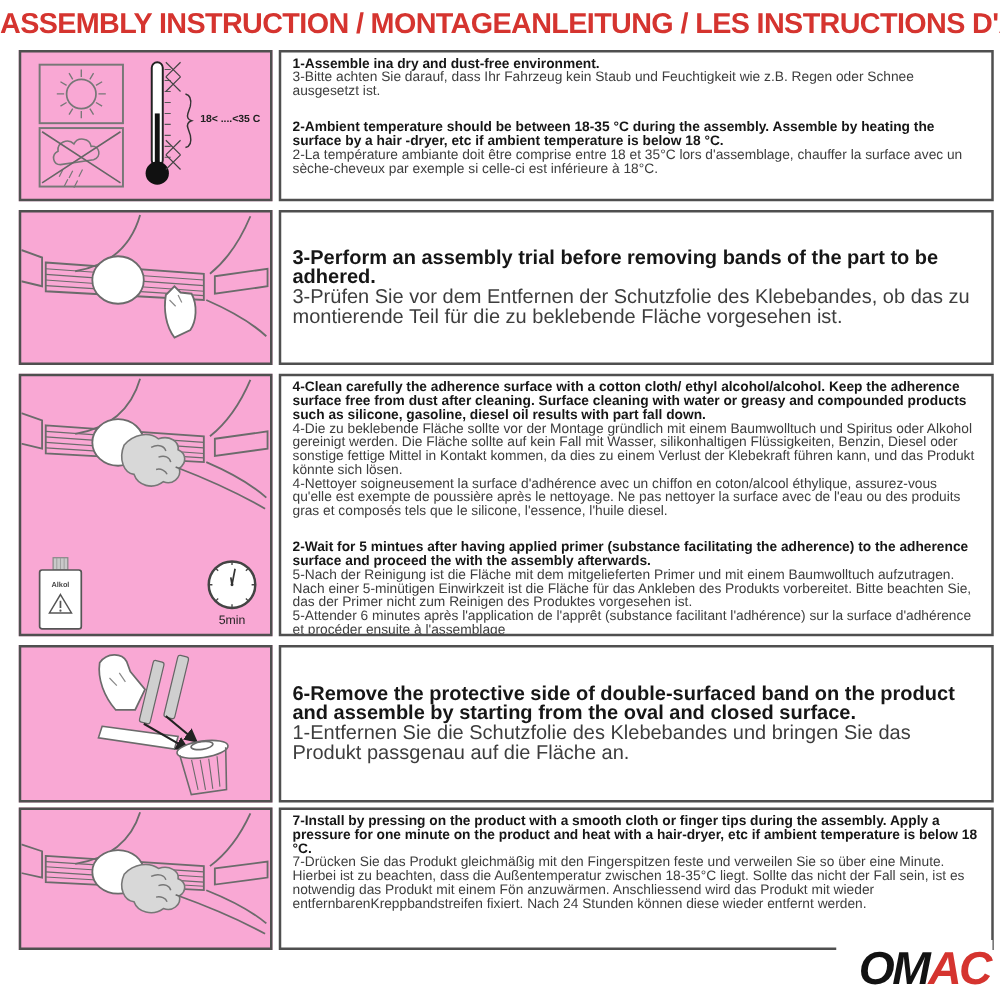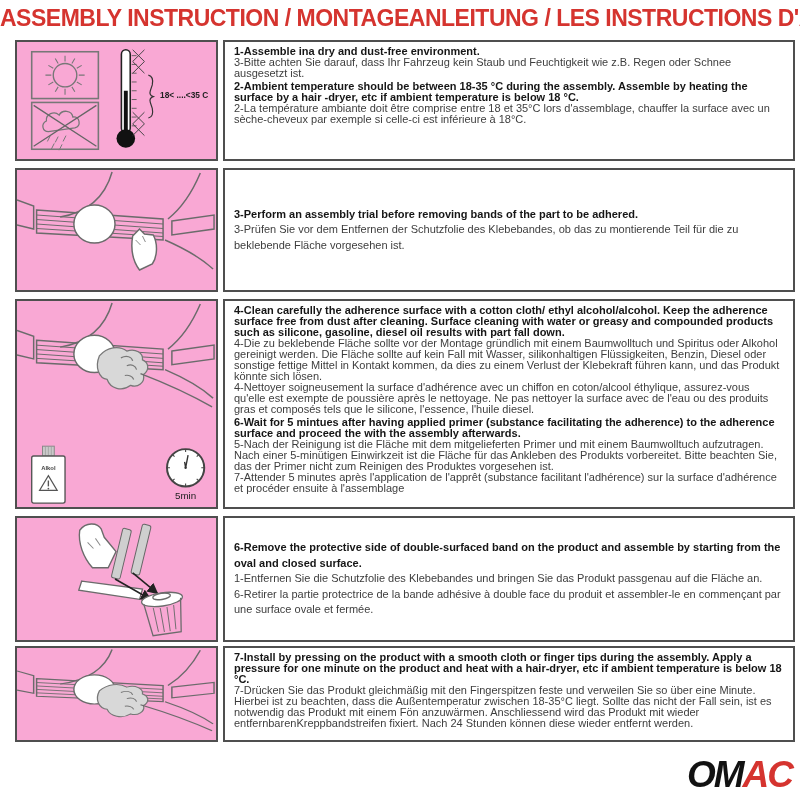--- a/index.html
+++ b/index.html
@@ -6,31 +6,31 @@
   .sheet{position:relative;width:800px;height:800px;background:#fff;
          font-family:"Liberation Sans",sans-serif;overflow:hidden;}
   .title{position:absolute;top:5px;left:0;width:100%;text-align:center;
          font-size:23px;font-weight:bold;color:#d5342f;letter-spacing:-0.5px;
          white-space:nowrap;}
   .row{position:absolute;left:15px;width:780px;display:flex;gap:5px;align-items:stretch;}
   .r1{top:40px;height:121px;}
   .r2{top:168px;height:124px;}
   .r3{top:299px;height:210px;}
   .r4{top:516px;height:126px;}
-  .r5{top:646px;height:96px;}
+  .r5{top:646px;height:114px;}
   .illus{flex:0 0 203px;width:203px;border:2px solid #4f4f4f;background:#f9a8d4;
          box-sizing:border-box;overflow:hidden;}
   .illus svg{display:block;width:100%;height:100%;}
   .textbox{flex:1;border:2px solid #4f4f4f;box-sizing:border-box;background:#fff;
            padding:4px 9px;color:#3d3d3d;overflow:hidden;}
   .small{font-size:11px;line-height:11px;}
-  .large{font-size:11px;line-height:15.6px;display:flex;flex-direction:column;justify-content:center;}
+  .large{font-size:16px;line-height:15.6px;display:flex;flex-direction:column;justify-content:center;}
   .textbox p{margin:0;}
   .en{font-weight:bold;color:#161616;}
-  .block + .block{margin-top:2px;}
+  .block + .block{margin-top:18px;}
   .logo{position:absolute;right:6px;bottom:2px;background:#fff;
         padding:4px 2px 5px 18px;font-style:italic;font-weight:bold;
         font-size:37px;line-height:1;letter-spacing:-2px;}
   .logo .om{color:#121212;}
   .logo .ac{color:#d5342f;}
   .defs-hidden{position:absolute;width:0;height:0;overflow:hidden;}
 </style>
 </head>
 <body>
 
@@ -142,23 +142,23 @@
         </g>
       </svg>
     </div>
     <div class="textbox small">
       <div class="block">
         <p class="en">4-Clean carefully the adherence surface with a cotton cloth/ ethyl alcohol/alcohol. Keep the adherence surface free from dust after cleaning. Surface cleaning with water or greasy and compounded products such as silicone, gasoline, diesel oil results with part fall down.</p>
         <p class="de">4-Die zu beklebende Fläche sollte vor der Montage gründlich mit einem Baumwolltuch und Spiritus oder Alkohol gereinigt werden. Die Fläche sollte auf kein Fall mit Wasser, silikonhaltigen Flüssigkeiten, Benzin, Diesel oder sonstige fettige Mittel in Kontakt kommen, da dies zu einem Verlust der Klebekraft führen kann, und das Produkt könnte sich lösen.</p>
         <p class="fr">4-Nettoyer soigneusement la surface d'adhérence avec un chiffon en coton/alcool éthylique, assurez-vous qu'elle est exempte de poussière après le nettoyage. Ne pas nettoyer la surface avec de l'eau ou des produits gras et composés tels que le silicone, l'essence, l'huile diesel.</p>
       </div>
       <div class="block">
-        <p class="en">6-Wait for 5 mintues after having applied primer (substance facilitating the adherence) to the adherence surface and proceed the with the assembly afterwards.</p>
+        <p class="en">2-Wait for 5 mintues after having applied primer (substance facilitating the adherence) to the adherence surface and proceed the with the assembly afterwards.</p>
         <p class="de">5-Nach der Reinigung ist die Fläche mit dem mitgelieferten Primer und mit einem Baumwolltuch aufzutragen. Nach einer 5-minütigen Einwirkzeit ist die Fläche für das Ankleben des Produkts vorbereitet. Bitte beachten Sie, das der Primer nicht zum Reinigen des Produktes vorgesehen ist.</p>
-        <p class="fr">7-Attender 5 minutes après l'application de l'apprêt (substance facilitant l'adhérence) sur la surface d'adhérence et procéder ensuite à l'assemblage</p>
+        <p class="fr">5-Attender 6 minutes après l'application de l'apprêt (substance facilitant l'adhérence) sur la surface d'adhérence et procéder ensuite à l'assemblage</p>
       </div>
     </div>
   </div>
 
   <div class="row r4">
     <div class="illus">
       <svg viewBox="0 0 203 120" preserveAspectRatio="none">
         <g>
           <rect x="102" y="10" width="9" height="50" rx="2" fill="#cfcfcf" stroke="#666666" stroke-width="1" transform="rotate(14 106 35)"></rect>
           <rect x="122" y="6" width="9" height="50" rx="2" fill="#cfcfcf" stroke="#666666" stroke-width="1" transform="rotate(14 126 31)"></rect>
@@ -177,21 +177,20 @@
           <ellipse cx="150" cy="77" rx="9" ry="3"></ellipse>
           <path d="M131,82 L136,114 L165,114 L169,81"></path>
           <path d="M140,87 L142,111 M147,88 L148,112 M154,88 L154,112 M161,87 L160,111" stroke-width="0.9"></path>
         </g>
       </svg>
     </div>
     <div class="textbox large">
       <div class="block">
         <p class="en">6-Remove the protective side of double-surfaced band on the product and assemble by starting from the oval and closed surface.</p>
         <p class="de">1-Entfernen Sie die Schutzfolie des Klebebandes und bringen Sie das Produkt passgenau auf die Fläche an.</p>
-        <p class="fr">6-Retirer la partie protectrice de la bande adhésive à double face du produit et assembler-le en commençant par une surface ovale et fermée.</p>
       </div>
     </div>
   </div>
 
   <div class="row r5">
     <div class="illus">
       <svg viewBox="0 0 203 120" preserveAspectRatio="none">
         <use href="#car-grille"></use>
         <use href="#hand-cloth"></use>
       </svg>

